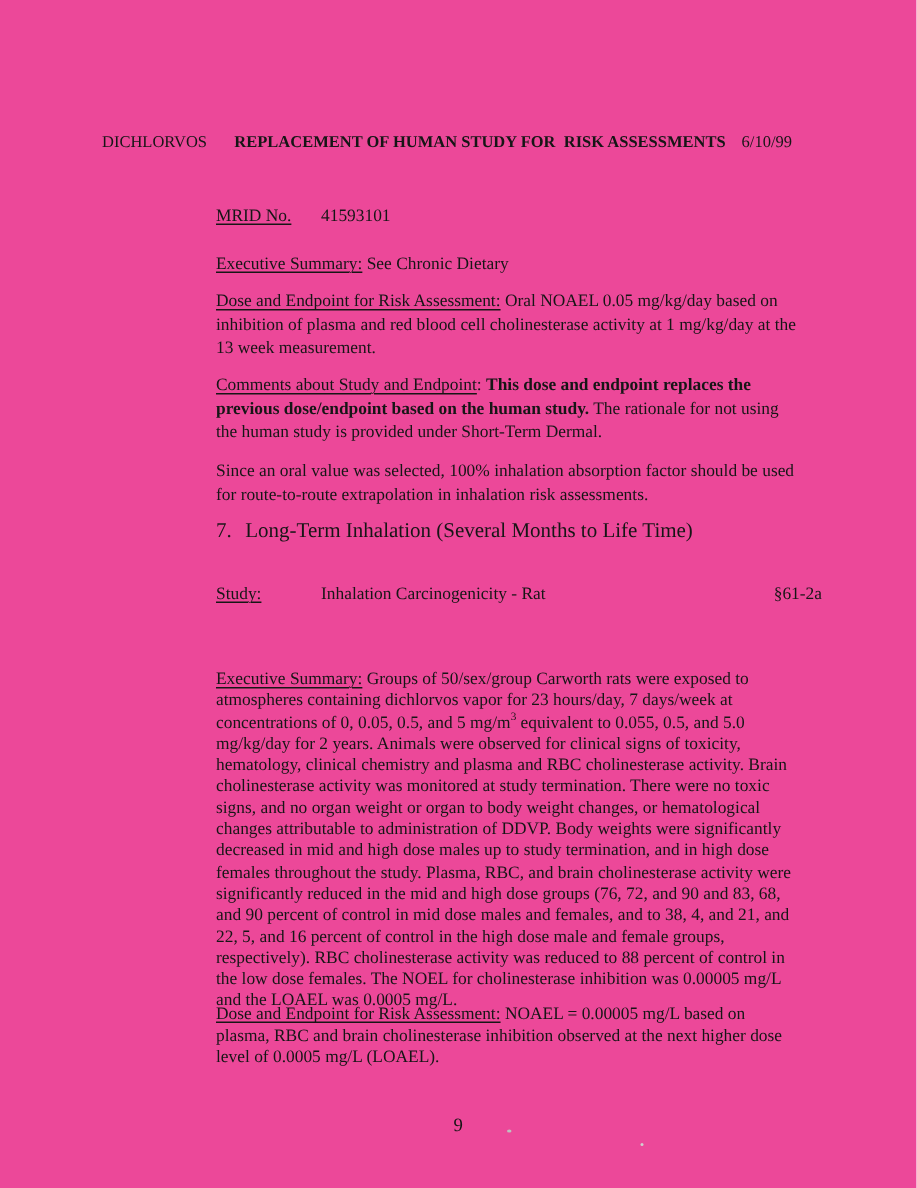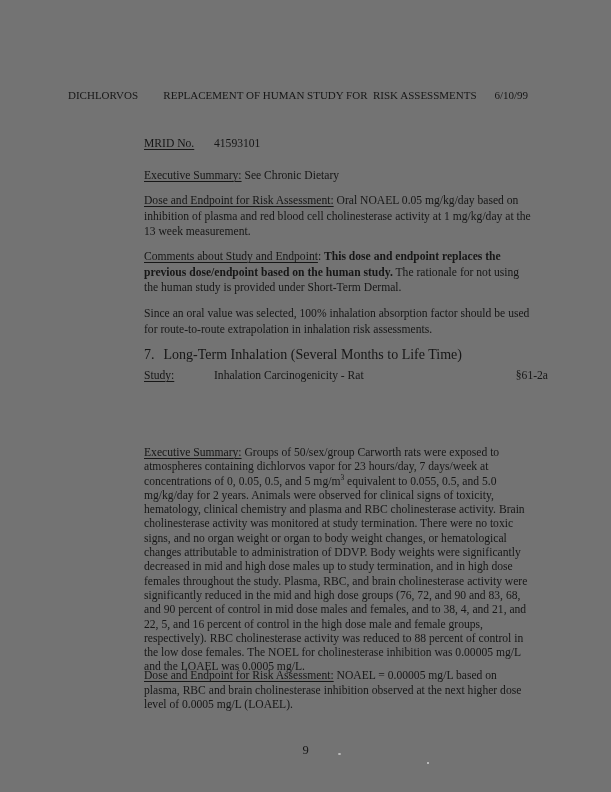--- a/index.html
+++ b/index.html
@@ -4,39 +4,39 @@
 <style>
   html, body {
     margin: 0;
     padding: 0;
     background: #ffffff;
   }
   .page {
     position: relative;
     width: 611px;
     height: 792px;
-    background: #737373;
+    background: #ec4899;
     overflow: hidden;
     font-family: "Liberation Serif", "DejaVu Serif", serif;
     color: #161616;
     font-size: 11.6px;
     line-height: 15.5px;
   }
   
   .header {
     position: absolute;
     top: 88px;
     left: 0;
     width: 611px;
     height: 15px;
     font-size: 11px;
   }
   .header span { white-space: pre; }
   .h-left  { position: absolute; left: 68px; top: 0; }
-  .h-center{ position: absolute; left: 29px; right: 0; top: 0; text-align: center; }
+  .h-center{ position: absolute; left: 29px; right: 0; top: 0; text-align: center; font-weight: bold; }
   .h-right { position: absolute; right: 83px; top: 0; }
   
   .blk {
     position: absolute;
     left: 144px;
     width: 452px;
     margin: 0;
   }
   .para { white-space: pre-line; }
   .row  { white-space: normal; }
@@ -45,21 +45,21 @@
   .b    { font-weight: bold; }
   .sup  { font-size: 7.5px; vertical-align: super; line-height: 0; }
 
   #blk-mrid1    { top: 136px; }
   #blk-exec1    { top: 168px; }
   #blk-dose1    { top: 193px; }
   #blk-comments { top: 249px; }
   #blk-since    { top: 306px; }
   #blk-heading7 { top: 347px; font-weight: normal; font-size: 14px; }
   #blk-heading7 .num { margin-right: 9px; }
-  #blk-study    { top: 368px; display: flex; width: 404px; align-items: center; }
+  #blk-study    { top: 388px; display: flex; width: 404px; align-items: center; }
   #blk-study .val { flex: 1; }
   #blk-mrid2    { top: 405px; }
   #blk-exec2    { top: 446px; line-height: 14.3px; }
   #blk-dose2    { top: 669px; line-height: 14.6px; }
 
   
   .footer {
     position: absolute;
     top: 743px;
     left: 0;

